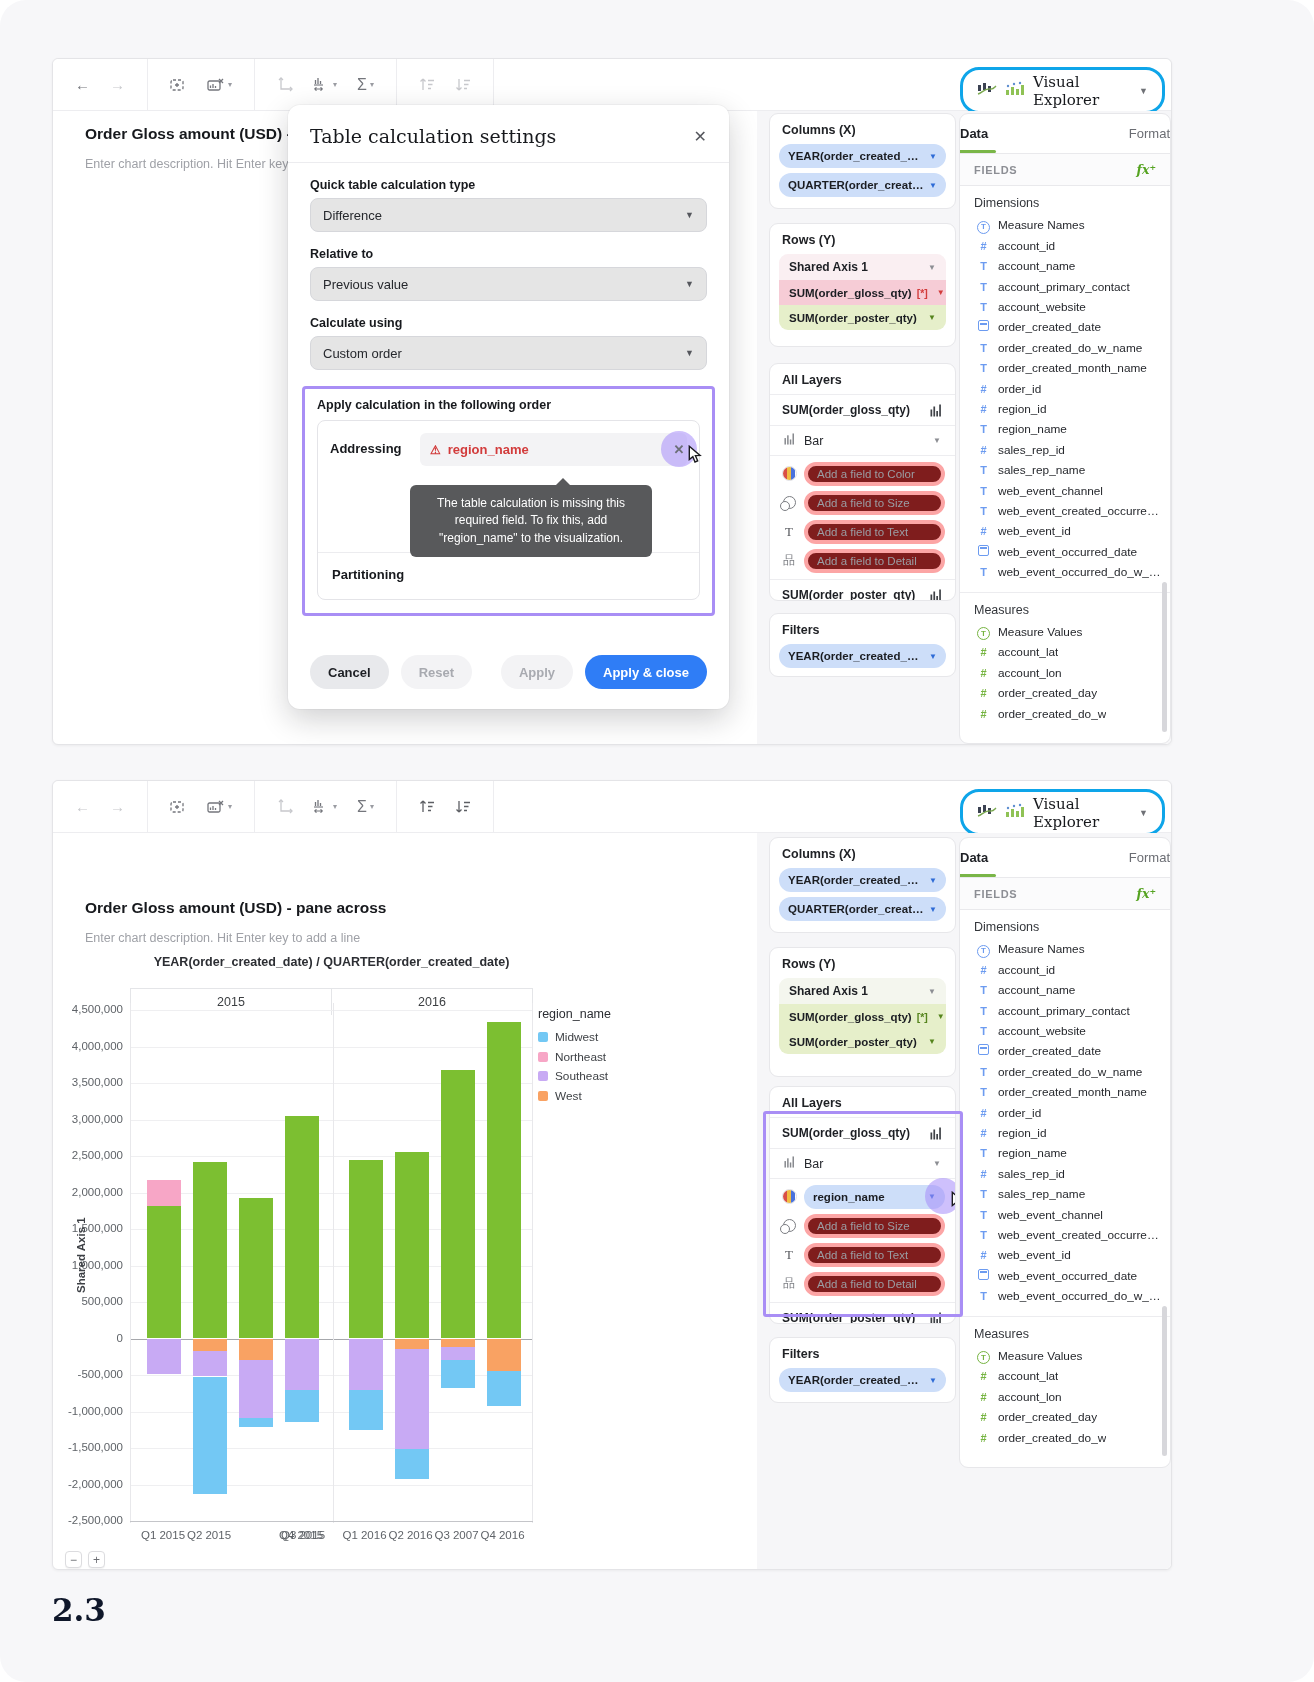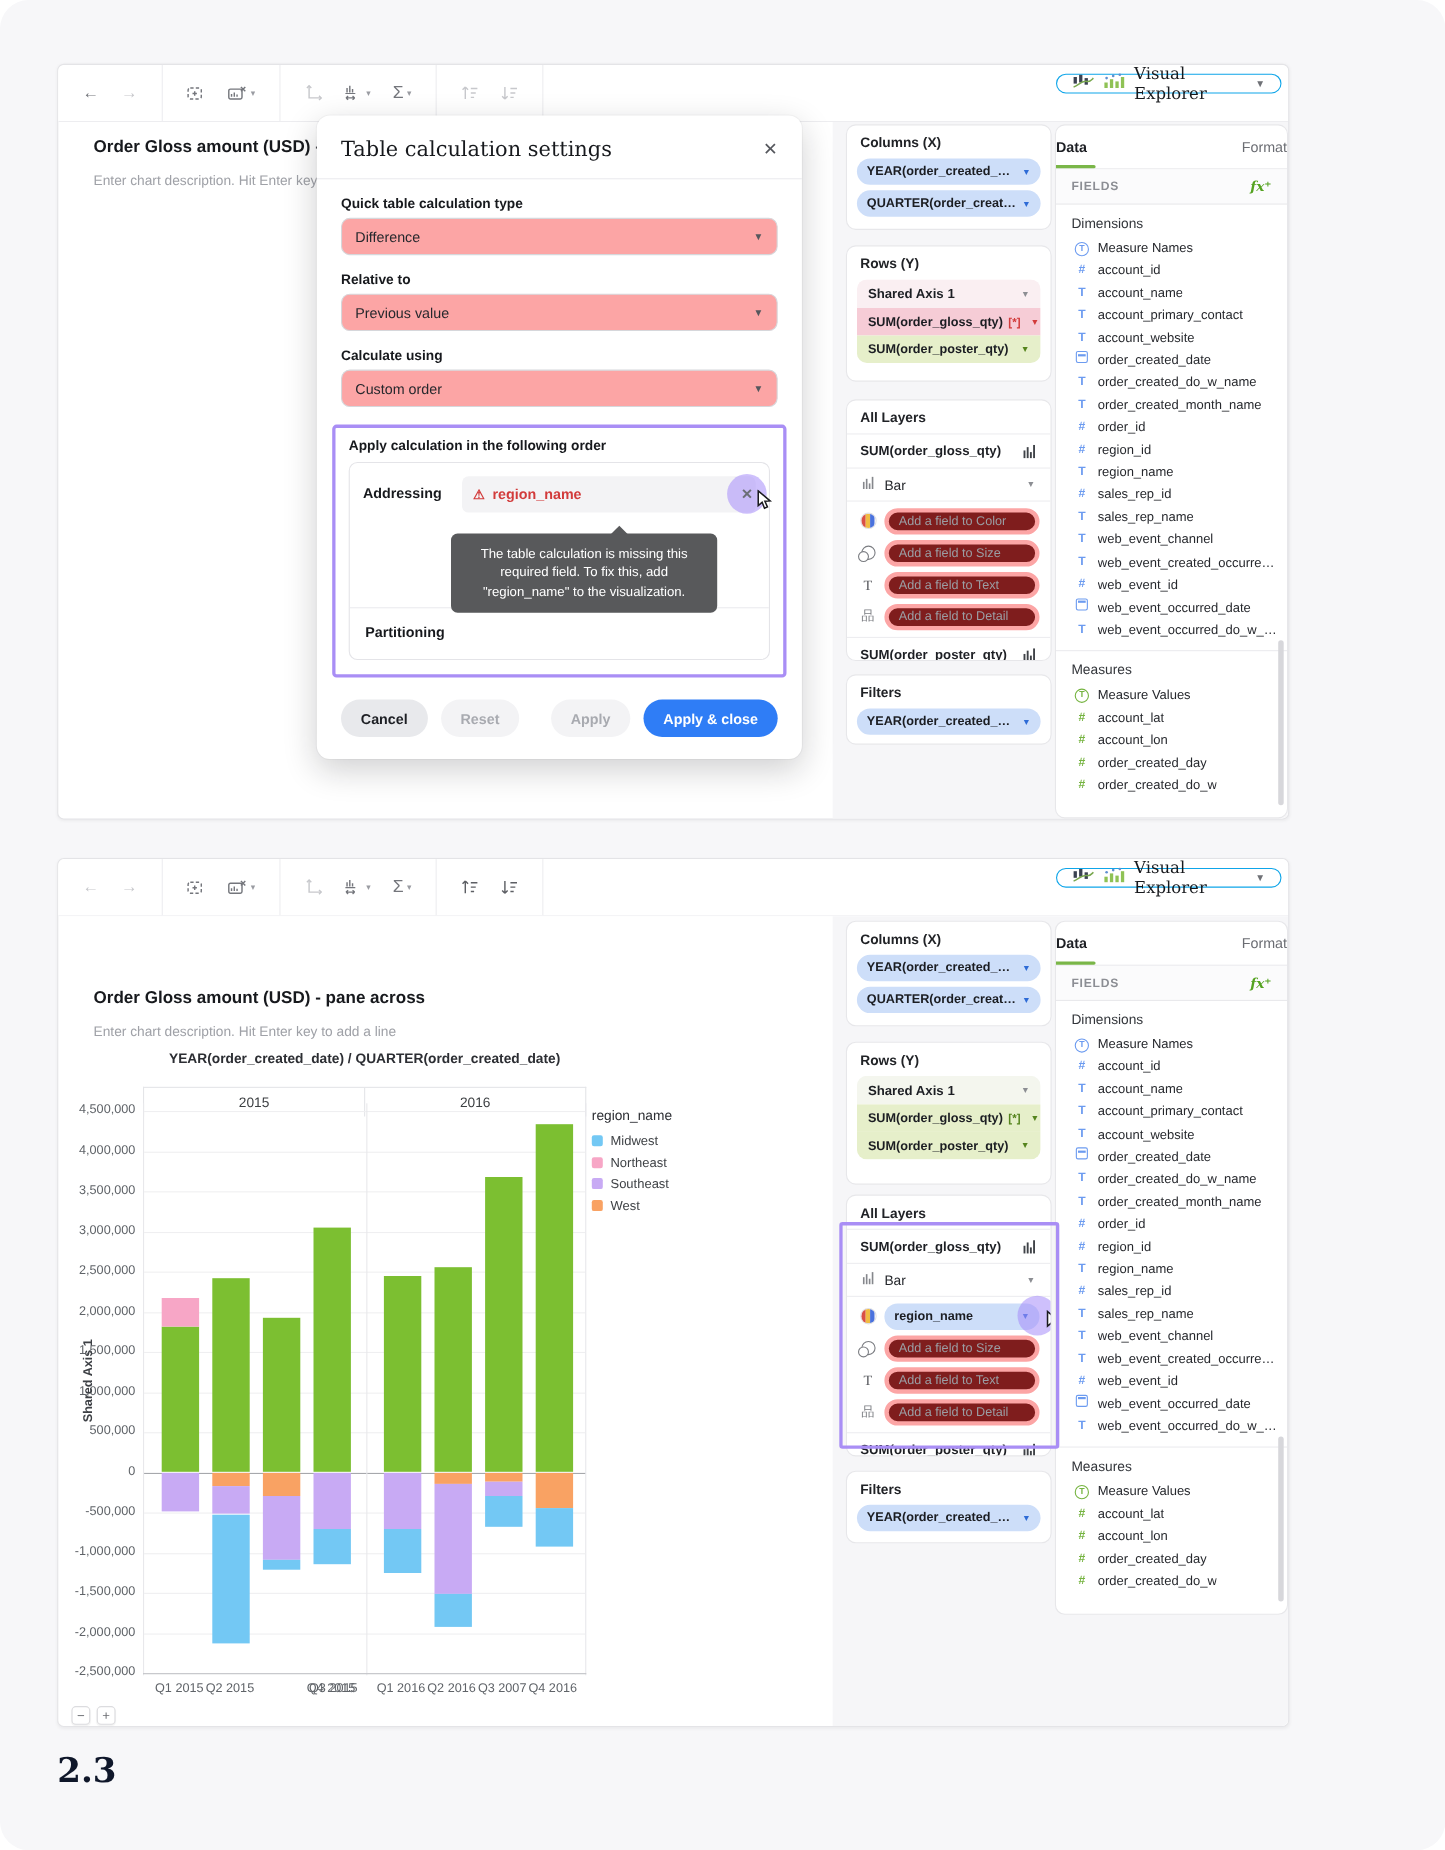--- a/index.html
+++ b/index.html
@@ -11,21 +11,21 @@
   #panel-bottom { top:780px; height:790px; }
 
   
   .toolbar { position:absolute; top:0; left:0; right:0; height:52px; display:flex; align-items:stretch; border-bottom:1px solid #ededf0; background:#fff; border-radius:6px 6px 0 0; }
   .tb-group { display:flex; align-items:center; gap:20px; padding:0 22px; border-right:1px solid #ededf0; }
   .tb-group:last-of-type { border-right:none; }
   .tb-ic { color:#74767c; font-size:15px; line-height:1; display:flex; align-items:center; gap:3px; }
   .tb-ic svg { display:block; }
   .tb-ic.dim { color:#c7c8cc; }
   .tb-caret { font-size:8px; color:#9a9ca2; }
-  .ve-btn { position:absolute; right:6px; top:8px; height:18px; width:205px; border:1px solid #0ea5e9; border-radius:19px; background:#fff; display:flex; align-items:center; gap:8px; padding:0 14px; }
+  .ve-btn { position:absolute; right:6px; top:8px; height:47px; width:205px; border:3px solid #0ea5e9; border-radius:19px; background:#fff; display:flex; align-items:center; gap:8px; padding:0 14px; }
   .ve-name { font-family:"DejaVu Serif",serif; font-size:15px; color:#17191d; }
   .ve-caret { margin-left:auto; font-size:9px; color:#6f7176; }
 
   
   .viz-title { position:absolute; left:32px; font-size:15.5px; font-weight:700; color:#17191d; white-space:nowrap; }
   .viz-desc { position:absolute; left:32px; font-size:12.5px; color:#9fa1a7; white-space:nowrap; }
 
   
   .shelf-bg { position:absolute; left:704px; top:52px; right:0; bottom:0; background:#f6f6f8; border-radius:0 0 6px 0; }
   .card { position:absolute; background:#fff; border:1px solid #e7e7ea; border-radius:9px; overflow:hidden; }
@@ -84,37 +84,37 @@
   .measures-block { border-top:1px solid #ececef; margin-top:9px; }
   .thumb { position:absolute; right:3px; width:5px; border-radius:3px; background:#d7d7db; }
 
   
   .modal { position:absolute; left:235px; top:46px; width:441px; background:#fff; border-radius:12px; box-shadow:0 10px 30px rgba(20,20,25,.2), 0 0 0 1px rgba(0,0,0,.03); z-index:6; padding-bottom:20px; }
   .modal-h { display:flex; align-items:center; padding:20px 22px 15px; border-bottom:1px solid #ececef; }
   .modal-title { font-family:"DejaVu Serif",serif; font-size:19px; color:#17191d; }
   .modal-x { margin-left:auto; color:#55575d; font-size:16px; }
   .modal-b { padding:0 22px; }
   .f-label { font-size:12.5px; font-weight:700; color:#17191d; margin:15px 0 6px; }
-  .select { height:34px; border:1px solid #d6d7db; border-radius:8px; display:flex; align-items:center; padding:0 12px; font-size:13px; color:#26282d; background:#fca5a5; }
+  .select { height:34px; border:1px solid #d6d7db; border-radius:8px; display:flex; align-items:center; padding:0 12px; font-size:13px; color:#26282d; background:#e5e5e5; }
   .select .caret { margin-left:auto; color:#55575d; font-size:9px; }
   .purple-box { border:3px solid #a98ef5; border-radius:4px; margin:16px -8px 0; padding:9px 12px 13px; position:relative; }
   .pb-title { font-size:12.5px; font-weight:700; color:#17191d; }
   .inner-card { border:1px solid #e4e4e8; border-radius:8px; margin-top:8px; position:relative; }
   .addr-row { display:flex; align-items:flex-start; gap:12px; padding:12px 12px 0; position:relative; }
   .addr-label { font-size:13px; font-weight:700; color:#17191d; padding-top:8px; width:78px; flex:none; }
   .addr-value { flex:1; background:#f3f3f5; border-radius:6px; height:33px; display:flex; align-items:center; gap:7px; padding:0 10px; font-size:13px; font-weight:600; color:#d23b3b; position:relative; }
   .warn { font-size:12px; color:#d23b3b; }
   .spacer84 { height:86px; }
   .part-row { border-top:1px solid #ececef; padding:14px 14px 17px; font-size:13px; font-weight:700; color:#17191d; }
   .tip { position:absolute; top:64px; left:92px; width:242px; background:#58595b; color:#fff; border-radius:6px; padding:10px 12px; font-size:12px; line-height:1.45; text-align:center; z-index:6; }
   .tip::before { content:""; position:absolute; top:-7px; left:60%; border:8px solid transparent; border-bottom:8px solid #58595b; border-top:0; }
   .halo { position:absolute; width:36px; height:36px; border-radius:50%; background:rgba(166,140,250,.55); display:flex; align-items:center; justify-content:center; z-index:7; color:#6b6e76; font-size:13px; font-weight:700; }
   .cursor { position:absolute; z-index:9; }
   .info-box { background:#f1f1f3; border-radius:8px; padding:9px 12px; font-size:13px; color:#3a3d42; line-height:1.45; margin-top:14px; }
-  .modal-f { display:flex; gap:12px; padding:20px 22px 0; align-items:center; }
+  .modal-f { display:flex; gap:12px; padding:20px 22px 0; align-items:center;margin-top:19px; }
   .btn { height:34px; border-radius:17px; display:flex; align-items:center; justify-content:center; font-size:13px; font-weight:700; padding:0 18px; white-space:nowrap; }
   .btn.cancel { background:#e8e9ec; color:#1d1f24; }
   .btn.ghost { background:#f3f3f5; color:#a8aab0; }
   .btn.primary { background:#2f7df6; color:#fff; }
   .flexsp { flex:1; }
 
   
   .chart-region { position:absolute; inset:0; font-size:11.5px; color:#5f6368; }
   .ch-title { position:absolute; text-align:center; font-size:12.5px; font-weight:700; color:#2c2e33; }
   .band { position:absolute; display:flex; border:1px solid #e4e5e8; border-bottom:none; }

